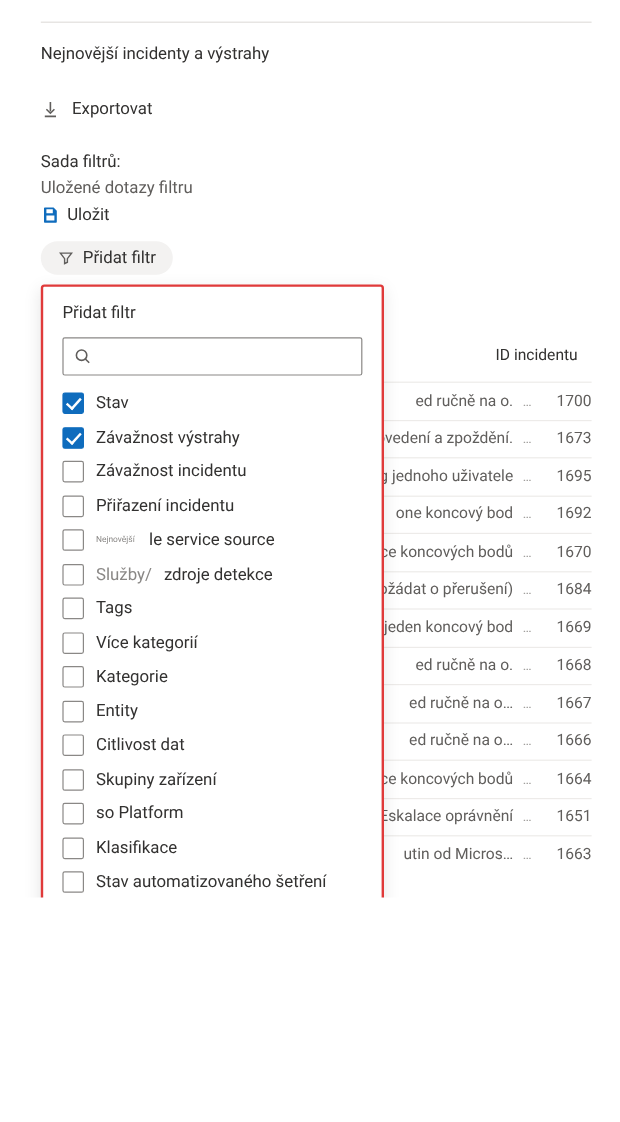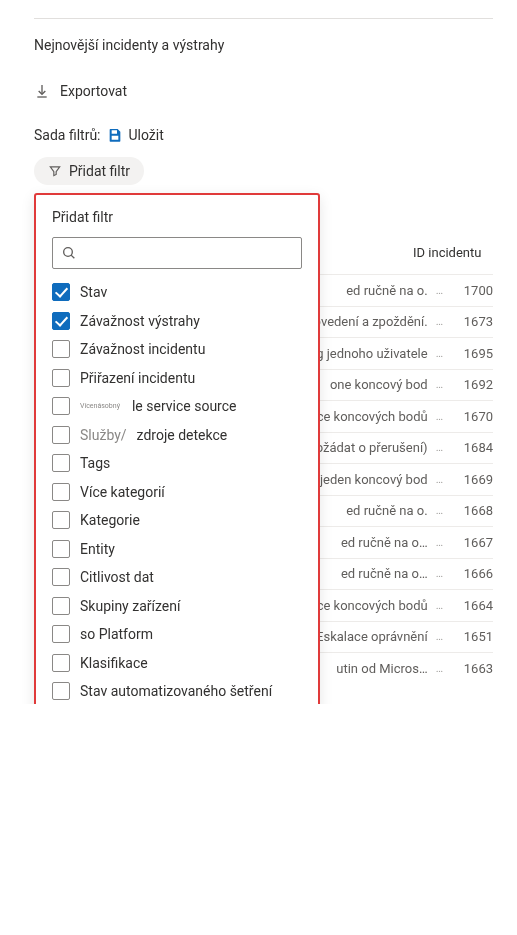--- a/index.html
+++ b/index.html
@@ -13,21 +13,21 @@
   }
   .page { width: 517px; padding: 18px 24px 20px 34px; }
   h1.page-title {
     font-size: 26px; font-weight: 600; margin: 8px 0 14px 0; color:#1b1a19;
   }
   .rule { border: none; border-top: 1px solid #e1dfdd; margin: 0 0 18px 0; }
   .subtitle { font-size: 14px; color:#323130; margin-bottom: 30px; }
   .export-row { display:flex; align-items:center; gap:10px; margin-bottom:28px; }
   .export-row svg { width:16px; height:16px; stroke:#605e5c; }
   .export-label { font-size:14px; color:#323130; }
-  .filterset-row { display:flex; align-items:center; gap:6px; margin-bottom:14px; font-size:14px;}
+  .filterset-row { display:flex; align-items:flex-start; gap:6px; margin-bottom:14px; font-size:14px;flex-direction:column;}
   .filterset-row .fs-label { color:#323130; }
   .filterset-row .fs-value { color:#605e5c; margin-right:20px;}
   .save-group { display:flex; align-items:center; gap:6px; }
   .save-group svg { width:16px; height:16px; fill:#0f6cbd; }
   .save-group span { color:#323130; }
   .addfilter-pill {
     display:inline-flex; align-items:center; gap:7px;
     background:#f3f2f1; border-radius:16px; padding:6px 14px;
     font-size:14px; color:#323130; margin-bottom:14px; cursor:pointer;
   }
@@ -90,20 +90,21 @@
     <svg viewBox="0 0 24 24" fill="none" stroke="currentColor" stroke-width="2">
       <path d="M12 3v12"></path>
         <path d="M7 12l5 5 5-5"></path>
         <path d="M5 21h14"></path>
     </svg>
     <span class="export-label">Exportovat</span>
   </div>
 
   <div class="filterset-row">
     <span class="fs-label">Sada filtrů:</span>
+    <span class="fs-value">Uložené dotazy filtru</span>
     <span class="save-group">
       <svg viewBox="0 0 24 24">
         <path d="M5 3h11l4 4v14a1 1 0 0 1-1 1H5a1 1 0 0 1-1-1V4a1 1 0 0 1 1-1zm2 2v5h8V5H7zm0 8v6h10v-6H7z"></path>
       </svg>
       <span>Uložit</span>
     </span>
   </div>
 
   <div class="addfilter-pill">
     <svg viewBox="0 0 24 24" stroke="currentColor" stroke-width="2">
@@ -204,21 +205,21 @@
           <div class="fp-item">
             <span class="cb"></span>
             <span>Závažnost incidentu</span>
           </div>
           <div class="fp-item">
             <span class="cb"></span>
             <span>Přiřazení incidentu</span>
           </div>
           <div class="fp-item">
             <span class="cb"></span>
-            <span class="tiny">Vícenásobný</span>
+            <span class="tiny">Nejnovější</span>
             <span>le service source</span>
           </div>
           <div class="fp-item">
             <span class="cb"></span>
             <span class="mid">Služby/</span> 
             <span>zdroje detekce</span>
           </div>
           <div class="fp-item">
             <span class="cb"></span>
             <span>Tags</span>

